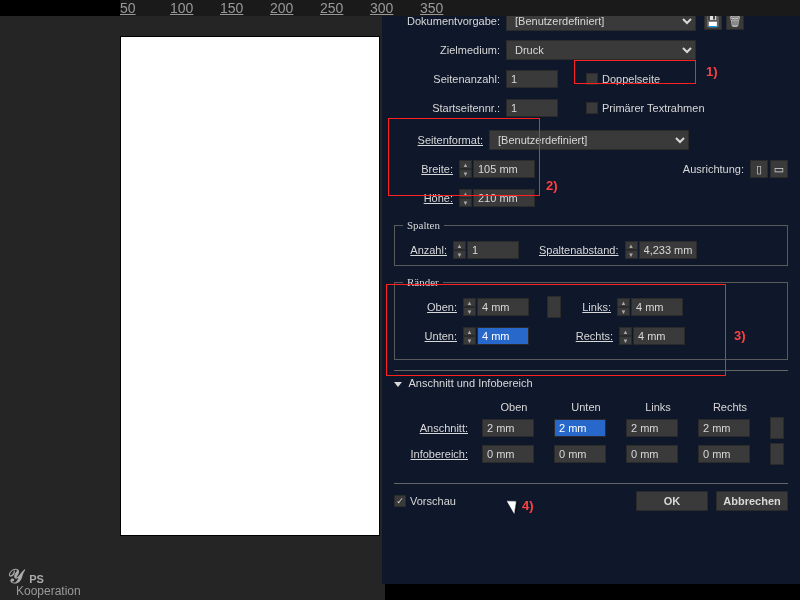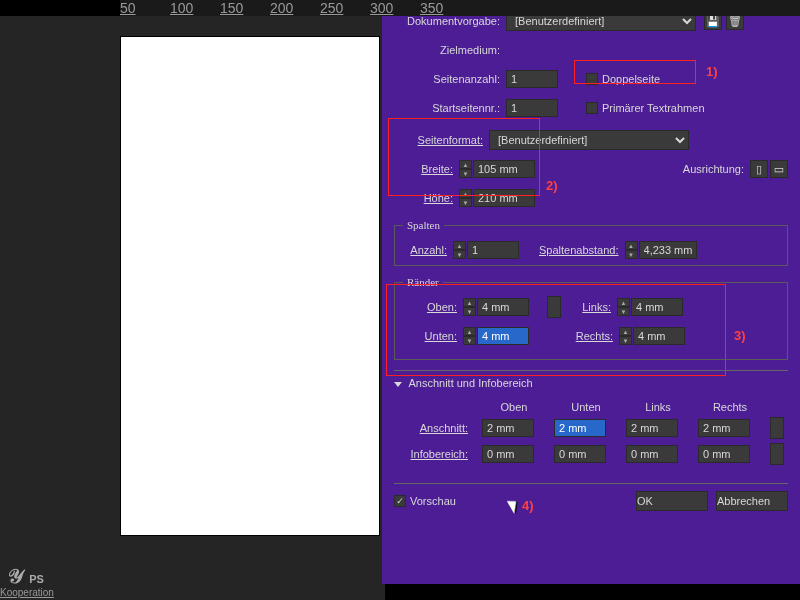--- a/index.html
+++ b/index.html
@@ -2,38 +2,38 @@
 <html><head>
 <meta charset="utf-8">
 <style>
 *{box-sizing:border-box;margin:0;padding:0;font-family:"Segoe UI",Tahoma,sans-serif;font-size:11px;}
 body{background:#000;width:800px;height:600px;overflow:hidden;position:relative;}
 .ruler-h{position:absolute;top:0;left:120px;right:0;height:16px;background:#1a1a1a;color:#999;display:flex;align-items:center;z-index:1;}
 .ruler-h span{width:50px;text-align:left;font-size:14px;text-decoration:underline;}
 .canvas-bg{position:absolute;top:16px;left:0;width:385px;height:584px;background:#252525;}
 .page{position:absolute;top:20px;left:120px;width:260px;height:500px;background:#fff;border:1px solid #000;}
 .logo{position:absolute;bottom:12px;left:8px;color:#aaa;font-size:20px;font-weight:bold;}
-.logo-sub{position:absolute;bottom:2px;left:0;color:#999;font-size:10px;text-decoration:underline;}
-.dialog{position:absolute;top:0;right:0;width:418px;height:584px;background:#4c1d95;color:#d8d8d8;padding:10px 12px 6px 12px;}
+.logo-sub{position:absolute;bottom:2px;left:16px;color:#999;font-size:12px;}
+.dialog{position:absolute;top:0;right:0;width:418px;height:584px;background:#0f172a;color:#d8d8d8;padding:10px 12px 6px 12px;}
 .row{display:flex;align-items:center;margin-bottom:7px;height:22px;}
 .lbl{text-align:right;padding-right:6px;white-space:nowrap;}
 .lbl.u{text-decoration:underline;}
 select,.sel{background:#3a3a3a;border:1px solid #2a2a2a;color:#d8d8d8;padding:2px 4px;height:20px;}
 input.fld{background:#3a3a3a;border:1px solid #2a2a2a;color:#d8d8d8;padding:2px 4px;height:18px;width:52px;}
 input.fld.sel{background:#2968cb;color:#fff;}
 .stepper{display:inline-flex;flex-direction:column;width:13px;height:18px;margin-right:1px;}
 .stepper i{height:9px;background:#3a3a3a;border:1px solid #2a2a2a;font-size:6px;display:flex;align-items:center;justify-content:center;color:#aaa;}
 .chk{width:12px;height:12px;background:#3a3a3a;border:1px solid #2a2a2a;display:inline-block;margin-right:4px;vertical-align:middle;}
 .chk.on::after{content:"✓";font-size:9px;color:#d8d8d8;display:block;text-align:center;line-height:10px;}
 .redbox{border:1.5px solid #ff2020;position:absolute;}
 .redtxt{color:#ff4040;font-size:13px;font-weight:bold;position:absolute;}
 .ic{width:18px;height:18px;background:#3a3a3a;border:1px solid #2a2a2a;display:inline-flex;align-items:center;justify-content:center;}
 fieldset{border:1px solid #5a5a5a;padding:8px 8px 4px 8px;margin-top:10px;}
 legend{padding:0 4px;font-family:Liberation Serif, serif;}
-.btn{background:#3a3a3a;border:1px solid #2a2a2a;color:#d8d8d8;padding:3px 0;width:72px;text-align:left;}
+.btn{background:#3a3a3a;border:1px solid #2a2a2a;color:#d8d8d8;padding:3px 0;width:72px;text-align:center;font-weight:bold;}
 .disc{border-top:1px solid #666;margin:10px 0 6px 0;}
 .tri{display:inline-block;border-left:4px solid transparent;border-right:4px solid transparent;border-top:5px solid #d8d8d8;margin-right:4px;}
 .bleed-grid{display:grid;grid-template-columns:80px 64px 64px 64px 64px 18px;gap:4px 8px;align-items:center;}
 .bleed-grid .hd{text-align:center;color:#d8d8d8;}
 .link-ic{width:14px;height:22px;display:inline-block;background:#3a3a3a;border:1px solid #2a2a2a;}
 .cursor{position:absolute;width:12px;height:16px;pointer-events:none;}
 .cursor::before{content:"";position:absolute;border-left:8px solid #fff;border-top:5px solid transparent;border-bottom:10px solid transparent;transform:rotate(-30deg);filter:drop-shadow(1px 1px 0 #000);}
 </style>
 </head>
 <body>
@@ -59,20 +59,21 @@
     <span class="lbl" style="width:112px">Dokumentvorgabe:</span>
     <select class="sel" style="width:190px"><option>[Benutzerdefiniert]</option></select>
     <span style="width:8px"></span>
     <span class="ic">💾</span>
     <span style="width:4px"></span>
     <span class="ic">🗑</span>
   </div>
 
   <div class="row">
     <span class="lbl" style="width:112px">Zielmedium:</span>
+    <select class="sel" style="width:190px"><option>Druck</option></select>
   </div>
 
   <div class="row">
     <span class="lbl" style="width:112px">Seitenanzahl:</span>
     <input class="fld" value="1" style="">
     <span style="width:28px"></span>
     <span class="chk"></span>
     <span>Doppelseite</span>
   </div>
 

